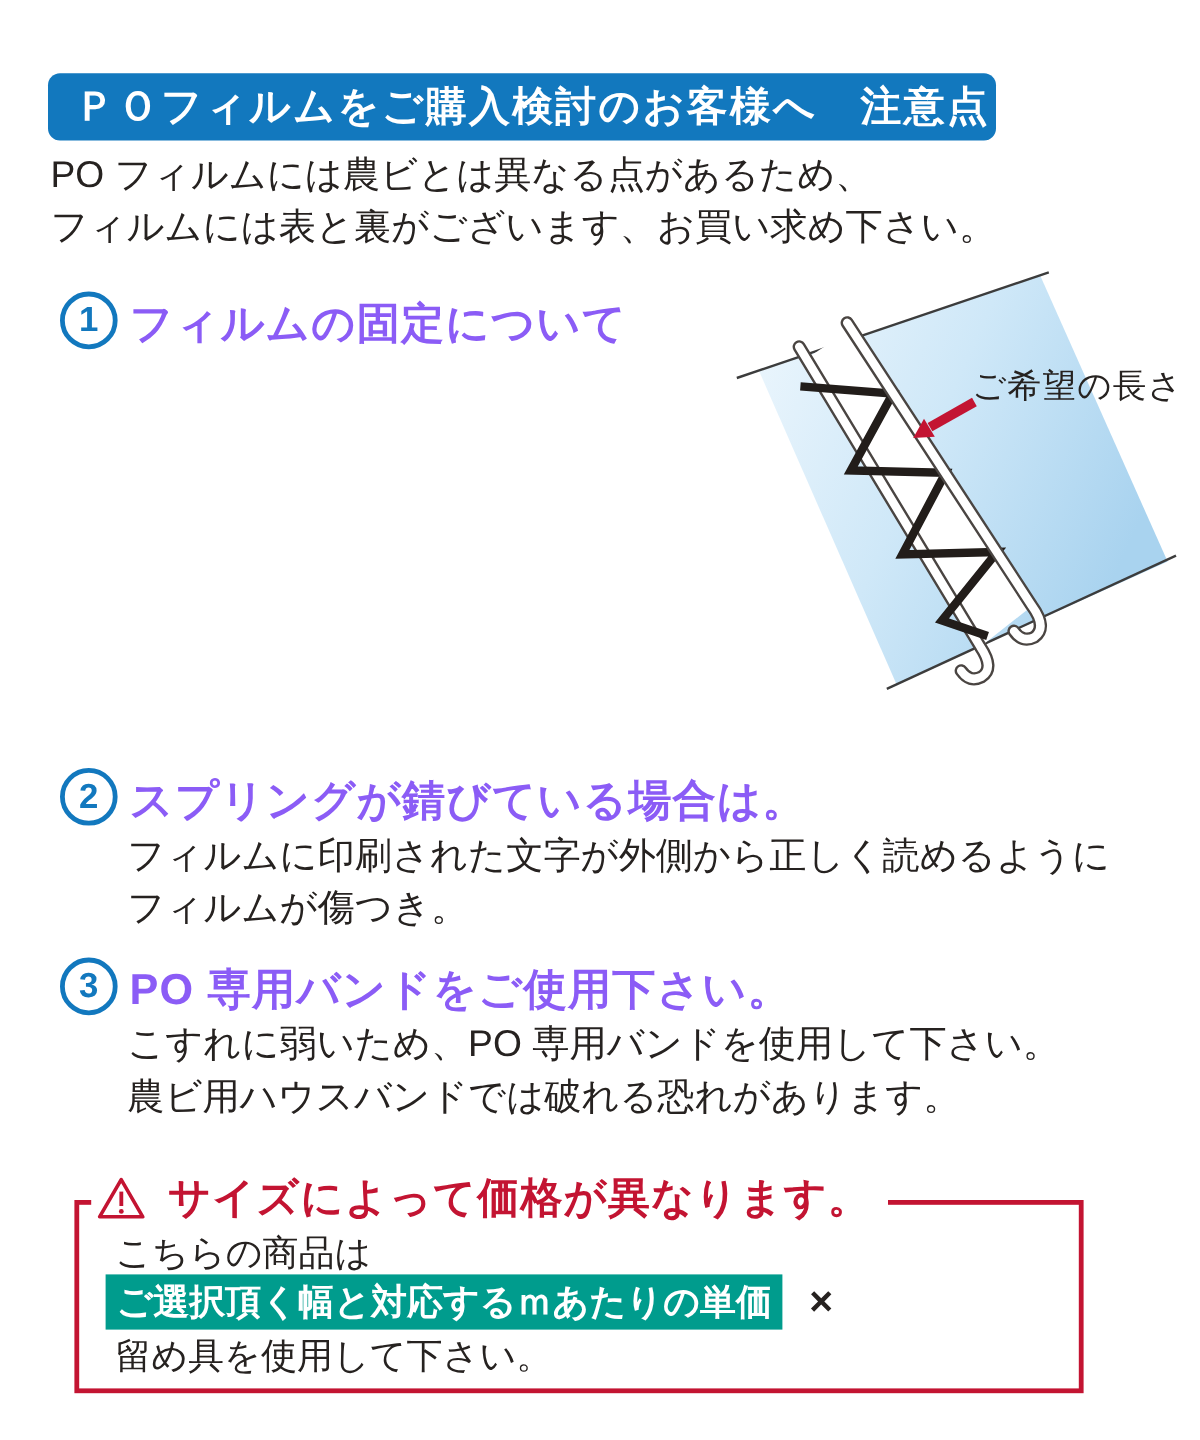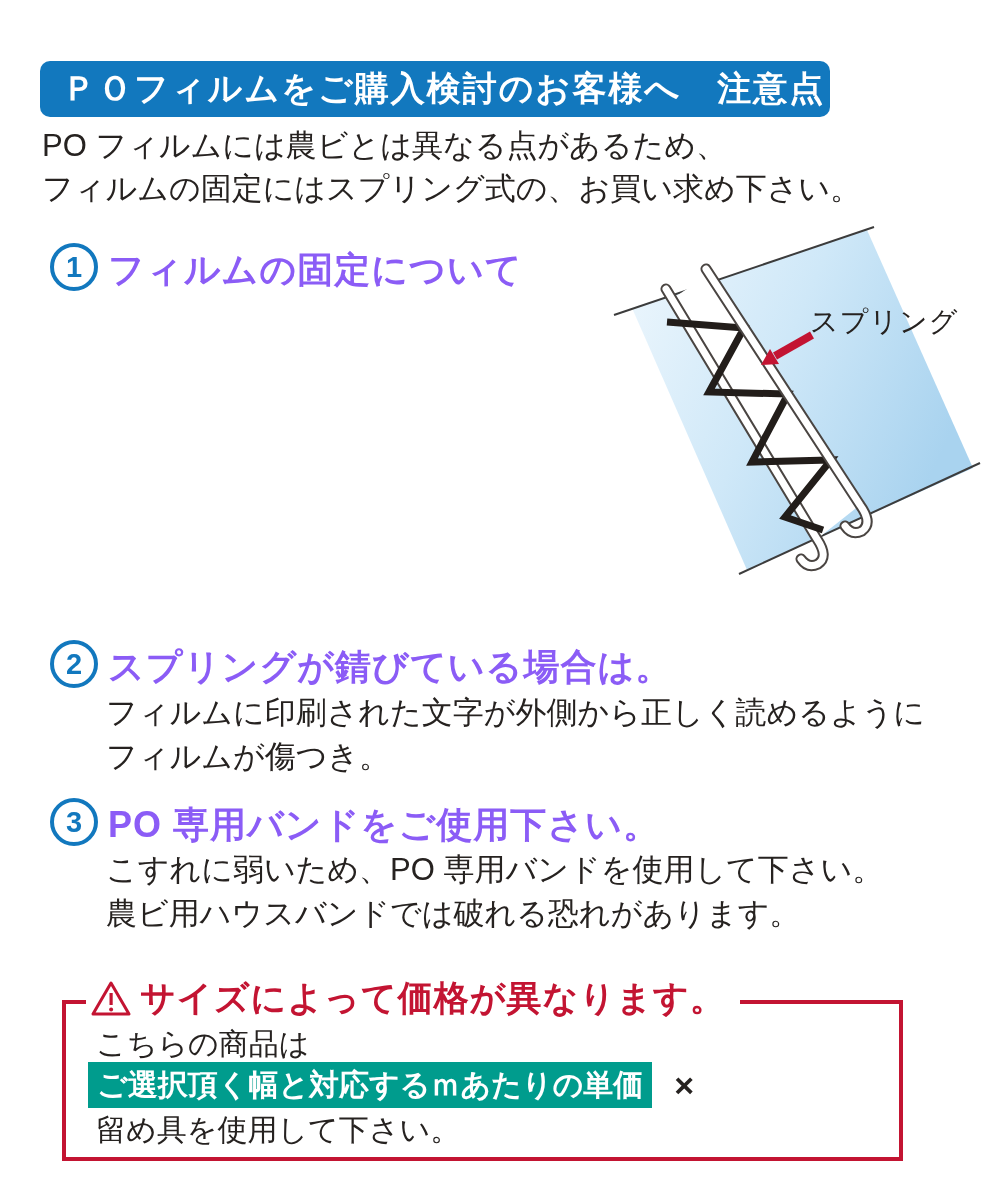--- a/index.html
+++ b/index.html
@@ -43,22 +43,22 @@
   .spring-label {
     position:absolute; left:810px; top:303px; font-size:28px; color:#262220;
     letter-spacing:1px;
   }
   
   .notice-box {
     position:absolute; left:62px; top:1000px; width:841px; height:161px;
     border:4px solid #c31432; background:#fff; box-sizing:border-box;
   }
   .notice-title {
-    position:absolute; left:86px; top:976px; height:44px; background:#ffffff;
-    display:flex; align-items:center; gap:8px; padding:0 14px 0 4px; z-index:2;
+    position:absolute; left:76px; top:976px; height:44px; background:#ffffff;
+    display:flex; align-items:center; gap:18px; padding:0 14px 0 4px; z-index:2;
   }
   .notice-title .ttl {
     color:#c31432; font-size:35px; font-weight:bold; letter-spacing:1px; white-space:nowrap;
   }
   .notice-line1 { position:absolute; left:96px; top:1024px; font-size:30px; }
   .formula-row {
     position:absolute; left:88px; top:1062px; display:flex; align-items:center; gap:22px;
   }
   .chip {
     height:46px; display:flex; align-items:center; padding:0 9px;
@@ -72,21 +72,21 @@
 </head>
 <body>
 
 <div class="page">
 
   <div class="banner">
     <span>ＰＯフィルムをご購入検討のお客様へ　注意点</span>
   </div>
 
   <div class="intro">PO フィルムには農ビとは異なる点があるため、
-フィルムの固定にはスプリング式の、お買い求め下さい。</div>
+フィルムには表と裏がございます、お買い求め下さい。</div>
 
   <div class="num-badge" id="badge1">
     <span>1</span>
   </div>
   <div class="sec-heading" id="head1">フィルムの固定について</div>
 
   <div class="num-badge" id="badge2">
     <span>2</span>
   </div>
   <div class="sec-heading" id="head2">スプリングが錆びている場合は。</div>
@@ -125,21 +125,21 @@
     <g>
       <path d="M108 64 L262 300 Q275 318 264 326 Q254 331 247 321" fill="none" stroke="#4a4542" stroke-width="11" stroke-linecap="round"></path>
       <path d="M108 64 L262 300 Q275 318 264 326 Q254 331 247 321" fill="none" stroke="#ffffff" stroke-width="7" stroke-linecap="round"></path>
     </g>
 
     <g>
       <line x1="214" y1="130" x2="177" y2="151" stroke="#c31432" stroke-width="8"></line>
       <polygon points="163,160 172,144 181,159" fill="#c31432"></polygon>
     </g>
   </svg>
-  <div class="spring-label">スプリング</div>
+  <div class="spring-label">ご希望の長さ</div>
 
   <div class="notice-box"></div>
   <div class="notice-title">
     <svg width="42" height="37" viewBox="0 0 42 37" xmlns="http://www.w3.org/2000/svg" aria-hidden="true">
       <path d="M21 3 L39 34 L3 34 Z" fill="none" stroke="#c31432" stroke-width="3" stroke-linejoin="round"></path>
       <rect x="19.5" y="13" width="3.2" height="12" fill="#c31432"></rect>
       <circle cx="21.1" cy="29.5" r="2" fill="#c31432"></circle>
     </svg>
     <span class="ttl">サイズによって価格が異なります。</span>
   </div>

